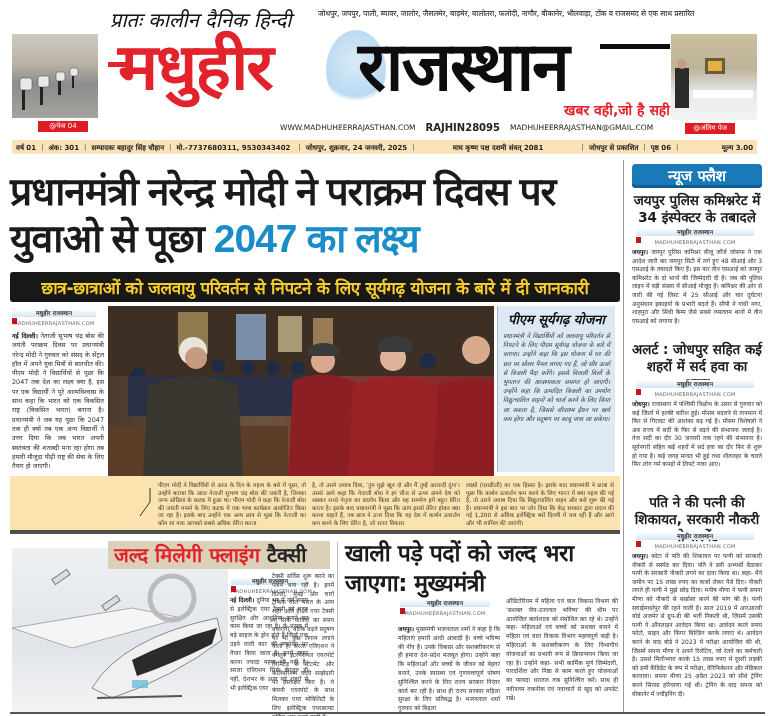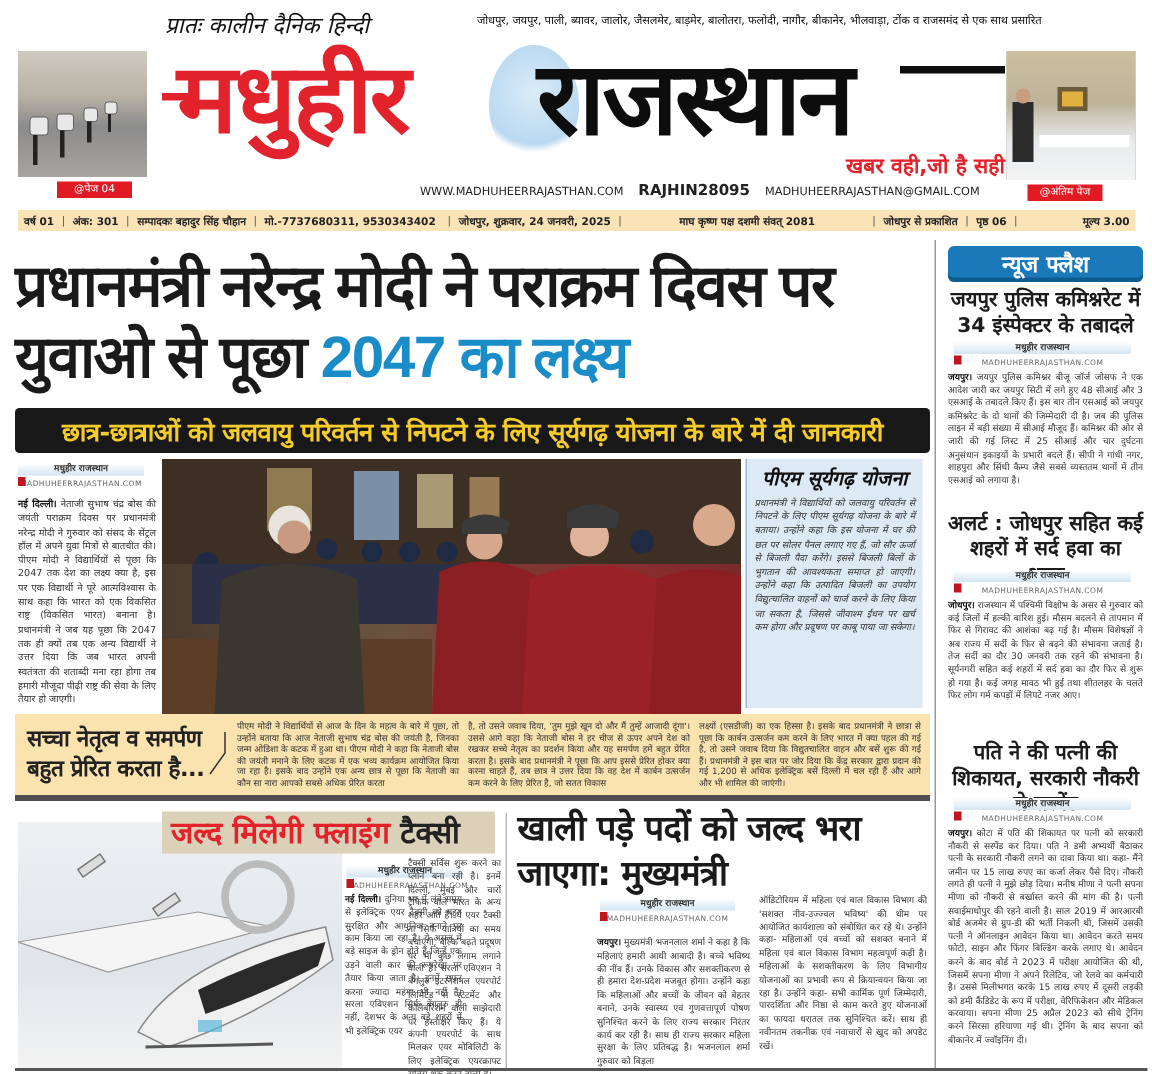--- a/index.html
+++ b/index.html
@@ -3,21 +3,21 @@
 <meta charset="utf-8">
 <style>
   * { box-sizing: border-box; margin: 0; padding: 0; }
   body { width: 768px; height: 716px; background: #fff; font-family: "DejaVu Sans", sans-serif; overflow: hidden; position: relative; color: #222; }
   .abs { position: absolute; }
 
   
   .thumb { position: absolute; background: #a9a39a; overflow: hidden; }
   .thumb .scene { position: absolute; inset: 0; }
   .thumb-label { position: absolute; background: #e01b24; color: #fff; font-size: 7px; text-align: center; line-height: 11px; }
-  .tagline-top { position: absolute; left: 110px; top: 6px; font-size: 15px; font-style: italic; color: #111; font-family: "DejaVu Serif", serif; }
+  .tagline-top { position: absolute; left: 110px; top: 6px; font-size: 20px; font-style: italic; color: #111; font-family: "DejaVu Serif", serif; }
   .editions { position: absolute; left: 318px; top: 8px; font-size: 7.5px; color: #111; letter-spacing: -0.1px; }
   .brand-red { position: absolute; left: 118px; top: 22px; font-size: 64px; font-weight: bold; color: #e3232b; letter-spacing: -2px; font-family: "DejaVu Sans", sans-serif; transform: scaleX(1.05); transform-origin: left; line-height: 90px; }
   .brand-black { position: absolute; left: 358px; top: 22px; font-size: 68px; font-weight: bold; color: #0d0d0d; letter-spacing: -2px; line-height: 90px; }
   .brand-line { position: absolute; height: 5px; background: #0d0d0d; }
   .brand-line.red { background: #e3232b; }
   .motto { position: absolute; left: 533px; top: 100px; font-size: 14px; font-weight: bold; color: #e3232b; margin-left: 31px; }
   .emblem { position: absolute; left: 326px; top: 30px; width: 60px; height: 80px; border-radius: 50%; background: radial-gradient(circle at 50% 40%, #d2e7f6, #a8cfee 60%, transparent 70%); opacity: .8; }
   .links-row { position: absolute; left: 280px; top: 122px; font-size: 7.5px; color: #222; display: flex; gap: 10px; align-items: center; }
   .links-row .regno { font-size: 10px; font-weight: bold; }
 
@@ -182,21 +182,20 @@
     <path d="M330 80 Q360 68 386 78 L386 170 L325 170 Z" fill="#8e1e22"></path>
       <circle cx="368" cy="44" r="14" fill="#d9a98e"></circle>
   </svg>
 </div>
 <div class="pm-box">
   <div class="t">पीएम सूर्यगढ़ योजना</div>
   <div class="b">प्रधानमंत्री ने विद्यार्थियों को जलवायु परिवर्तन से निपटने के लिए पीएम सूर्यगढ़ योजना के बारे में बताया। उन्होंने कहा कि इस योजना में घर की छत पर सोलर पैनल लगाए गए हैं, जो सौर ऊर्जा से बिजली पैदा करेंगे। इससे बिजली बिलों के भुगतान की आवश्यकता समाप्त हो जाएगी। उन्होंने कहा कि उत्पादित बिजली का उपयोग विद्युत्चालित वाहनों को चार्ज करने के लिए किया जा सकता है, जिससे जीवाश्म ईंधन पर खर्च कम होगा और प्रदूषण पर काबू पाया जा सकेगा।</div>
 </div>
 
 <div class="quote-strip">
-  <div class="q">सच्चा नेतृत्व व समर्पण बहुत प्रेरित करता है...</div>
   <svg class="abs" style="left:128px;top:10px;" width="14" height="40">
       <path d="M12 2 L12 16 L2 30" stroke="#333" fill="none" stroke-width="1"></path>
     </svg>
   <div class="col" style="left:148px;width:148px;">पीएम मोदी ने विद्यार्थियों से आज के दिन के महत्व के बारे में पूछा, तो उन्होंने बताया कि आज नेताजी सुभाष चंद्र बोस की जयंती है, जिनका जन्म ओडिशा के कटक में हुआ था। पीएम मोदी ने कहा कि नेताजी बोस की जयंती मनाने के लिए कटक में एक भव्य कार्यक्रम आयोजित किया जा रहा है। इसके बाद उन्होंने एक अन्य छात्र से पूछा कि नेताजी का कौन सा नारा आपको सबसे अधिक प्रेरित करता</div>
   <div class="col" style="left:302px;width:148px;">है, तो उसने जवाब दिया, 'तुम मुझे खून दो और मैं तुम्हें आजादी दूंगा'। उससे आगे कहा कि नेताजी बोस ने हर चीज से ऊपर अपने देश को रखकर सच्चे नेतृत्व का प्रदर्शन किया और यह समर्पण हमें बहुत प्रेरित करता है। इसके बाद प्रधानमंत्री ने पूछा कि आप इससे प्रेरित होकर क्या करना चाहते हैं, तब छात्र ने उत्तर दिया कि वह देश में कार्बन उत्सर्जन कम करने के लिए प्रेरित है, जो सतत विकास</div>
   <div class="col" style="left:456px;width:148px;">लक्ष्यों (एसडीजी) का एक हिस्सा है। इसके बाद प्रधानमंत्री ने छात्रा से पूछा कि कार्बन उत्सर्जन कम करने के लिए भारत में क्या पहल की गई है, तो उसने जवाब दिया कि विद्युतचालित वाहन और बसें शुरू की गई हैं। प्रधानमंत्री ने इस बात पर जोर दिया कि केंद्र सरकार द्वारा प्रदान की गई 1,200 से अधिक इलेक्ट्रिक बसें दिल्ली में चल रही हैं और आगे और भी शामिल की जाएंगी।</div>
 </div>
 <div class="divider-bar"></div>
 
 <div class="right-col">

